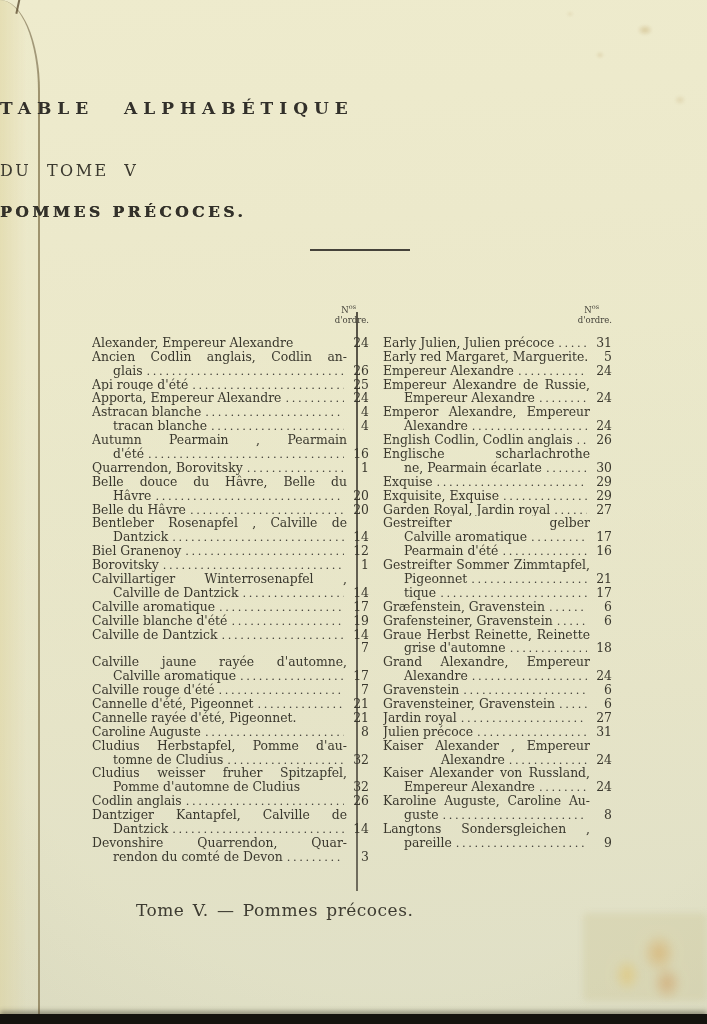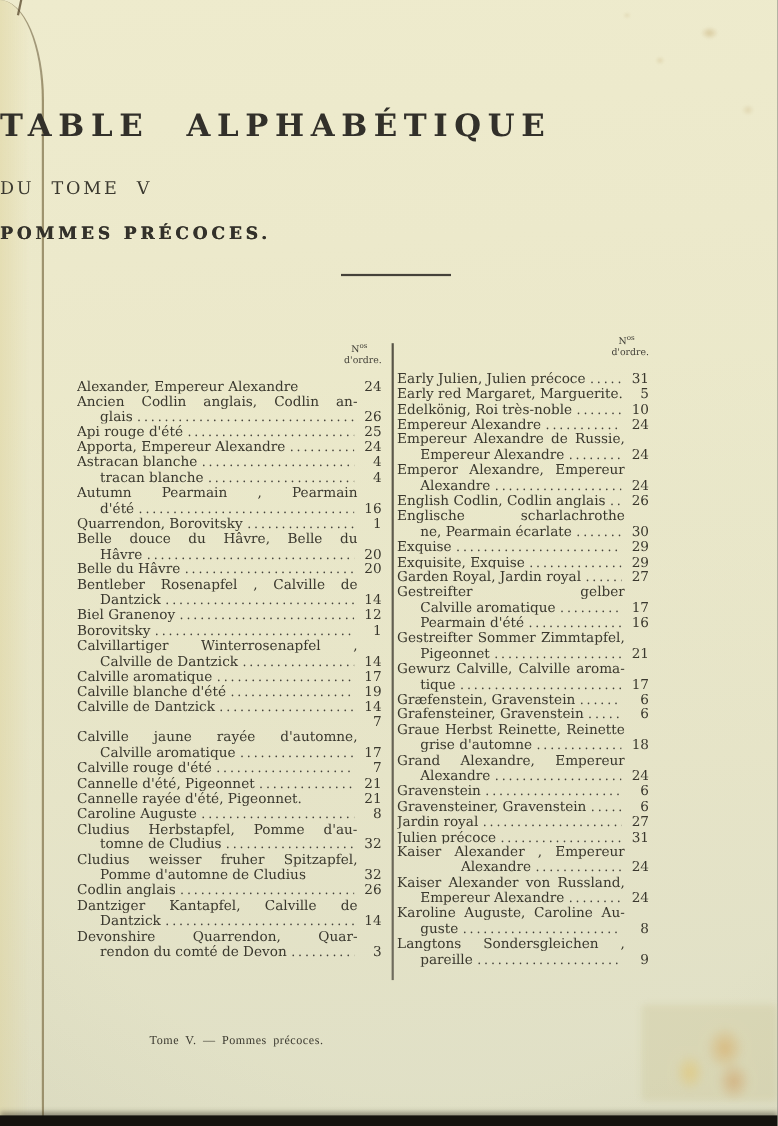--- a/index.html
+++ b/index.html
@@ -35,53 +35,53 @@
     position:absolute;left:530px;top:0;width:177px;height:140px;
     background:
       radial-gradient(11px 8px at 115px 30px, rgba(173,134,60,.30), transparent 72%),
       radial-gradient(6px 5px at 70px 55px, rgba(173,134,60,.20), transparent 72%),
       radial-gradient(8px 7px at 150px 100px, rgba(173,134,60,.18), transparent 72%),
       radial-gradient(5px 4px at 40px 14px, rgba(173,134,60,.16), transparent 72%);
     filter:blur(1px);
   }
   .title{
     position:absolute;left:0;top:98px;width:100%;
-    font-size:28px;font-weight:700;letter-spacing:6px;word-spacing:18px;
+    font-size:17px;font-weight:700;letter-spacing:6px;word-spacing:18px;
     color:#32302a;
   }
   .subtitle{
     position:absolute;left:0;top:161px;width:100%;
     font-size:16px;letter-spacing:2.5px;word-spacing:8px;color:#3b392f;
   }
   .section{
     position:absolute;left:0;top:202px;width:100%;
     font-size:15.5px;font-weight:700;letter-spacing:3.5px;color:#33312a;
     text-shadow:.4px 0 0 currentColor;
   }
   .title-rule{position:absolute;left:310px;top:249px;width:100px;height:2px;background:#45423a;}
   
-  .columns{position:absolute;left:70px;top:302px;width:520px;display:flex;align-items:center;}
+  .columns{position:absolute;left:92px;top:302px;width:520px;display:flex;align-items:flex-start;}
   .col-left{width:277px;margin-right:14px;}
   .col-right{width:229px;}
   .divider{position:absolute;left:356px;top:312px;width:2px;height:579px;background:linear-gradient(180deg,rgba(62,58,48,.85),rgba(62,58,48,.7));}
   .ordre{text-align:right;font-size:8.5px;line-height:10px;margin-bottom:11px;color:#44423a;}
   .ordre-line1{padding-right:13px;}
   .ordre .sup{font-size:6.5px;vertical-align:super;}
   .row{display:flex;align-items:baseline;height:13.9px;line-height:13.9px;font-size:12.4px;overflow:hidden;}
   .row .txt{white-space:nowrap;}
   .row.just .txt{flex:1;white-space:normal;text-align:justify;text-align-last:justify;-moz-text-align-last:justify;overflow:hidden;height:13.9px;}
   .row.ind1{padding-left:21px;}
   .row.ind2{padding-left:58px;}
   .it{}
   .rm{font-style:normal;}
   .leader{flex:1;overflow:hidden;white-space:nowrap;margin:0 3px 0 4px;color:#43413a;}
   .leader::before{content:"....................................................................";letter-spacing:2.6px;font-size:11.5px;}
   .num{margin-left:auto;flex:none;min-width:22px;text-align:right;font-size:12.4px;}
   
-  .footer{position:absolute;left:136px;top:940px;font-size:11px;letter-spacing:.5px;word-spacing:2.5px;color:#3d3b31;font-family:Liberation Serif, serif;}
+  .footer{position:absolute;left:136px;top:900px;font-size:17px;letter-spacing:.5px;word-spacing:2.5px;color:#3d3b31;}
 </style>
 </head>
 <body>
 
 <div class="paper">
 
   <div class="crease"></div>
   <div class="corner-mark"></div>
   <div class="foxing"></div>
   <div class="stain"></div>
@@ -286,25 +286,20 @@
           <div class="row">
             <span class="txt"><span class="it">Early Julien</span><span class="rm">, Julien précoce</span></span>
             <span class="leader"></span>
             <span class="num">31</span>
           </div>
           <div class="row">
             <span class="txt"><span class="it">Early red Margaret</span><span class="rm">, Marguerite.</span></span>
             <span class="num">5</span>
           </div>
           <div class="row">
-            <span class="txt"><span class="it">Edelkönig</span><span class="rm">, Roi très-noble</span></span>
-            <span class="leader"></span>
-            <span class="num">10</span>
-          </div>
-          <div class="row">
             <span class="txt"><span class="rm">Empereur Alexandre</span></span>
             <span class="leader"></span>
             <span class="num">24</span>
           </div>
           <div class="row just">
             <span class="txt"><span class="it">Empereur Alexandre de Russie,</span></span>
             <span class="num"></span>
           </div>
           <div class="row ind1">
             <span class="txt"><span class="rm">Empereur Alexandre</span></span>
@@ -364,24 +359,20 @@
             <span class="num">16</span>
           </div>
           <div class="row just">
             <span class="txt"><span class="it">Gestreifter Sommer Zimmtapfel</span><span class="rm">,</span></span>
             <span class="num"></span>
           </div>
           <div class="row ind1">
             <span class="txt"><span class="rm">Pigeonnet</span></span>
             <span class="leader"></span>
             <span class="num">21</span>
-          </div>
-          <div class="row just">
-            <span class="txt"><span class="it">Gewurz Calville</span><span class="rm">, Calville aroma-</span></span>
-            <span class="num"></span>
           </div>
           <div class="row ind1">
             <span class="txt"><span class="rm">tique</span></span>
             <span class="leader"></span>
             <span class="num">17</span>
           </div>
           <div class="row">
             <span class="txt"><span class="it">Græfenstein</span><span class="rm">, Gravenstein</span></span>
             <span class="leader"></span>
             <span class="num">6</span>

